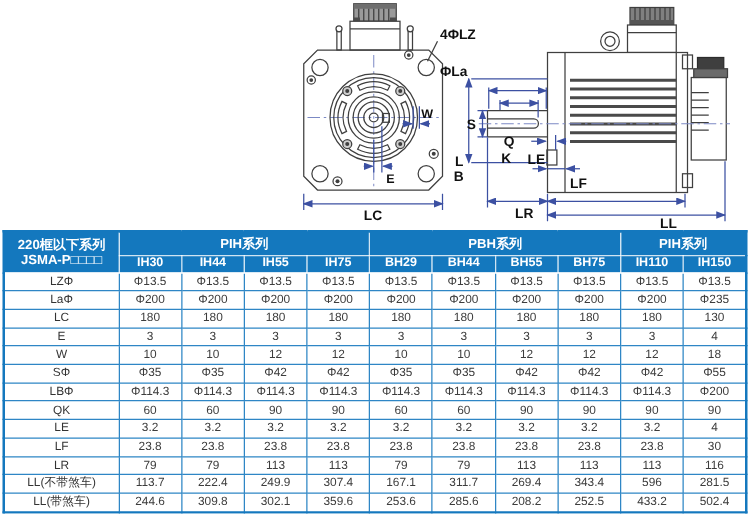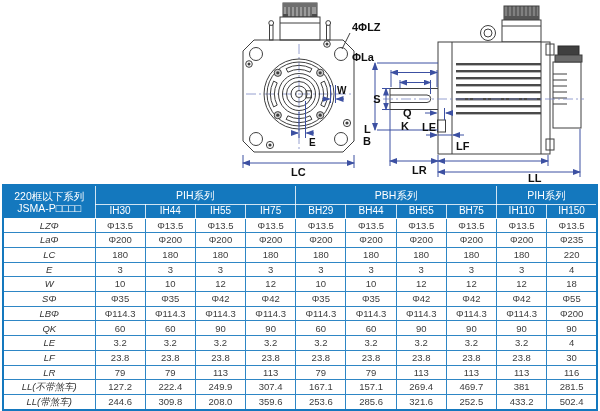--- a/index.html
+++ b/index.html
@@ -10,27 +10,27 @@
   .dls{font:bold 10px "Liberation Sans","DejaVu Sans",sans-serif;fill:#101010;}
   .ol{stroke:#3f3f3f;stroke-width:1;fill:none;}
   .dim{stroke:var(--dim,#3c50a2);stroke-width:1;fill:none;}
   .cl{stroke:#7b89c4;stroke-width:0.8;fill:none;stroke-dasharray:10 3 2 3;}
 
   .tablewrap{position:absolute;left:2px;top:184px;width:596px;height:227px;}
   table.spec{width:100%;height:100%;border-collapse:collapse;table-layout:fixed;
              border:2px solid var(--accent,#1478be);}
   table.spec thead th{background:var(--accent,#1478be);color:#fff;
              border:1px solid rgba(255,255,255,.8);
-             font-size:10px;font-weight:normal;padding:0;line-height:1.15;}
+             font-size:10px;font-weight:bold;padding:0;line-height:1.15;}
   table.spec thead tr.r1 th{font-size:10.5px;}
   table.spec thead th.corner{font-size:10px;}
   table.spec tbody th, table.spec tbody td{
              border:1px solid #2e86c5;background:#fff;color:#3d3d3d;
              font-size:9.5px;font-weight:normal;text-align:center;padding:0;line-height:1;}
-  table.spec tbody th{font-size:9.5px;color:#333;font-style:italic;}
+  table.spec tbody th{font-size:9.5px;color:#333;}
 </style>
 </head>
 <body>
 
 <div class="stage">
 
   <svg class="drawing" width="600" height="184" viewBox="0 0 600 184">
     <defs>
       <marker id="ar" viewBox="0 0 8 6" refX="7" refY="3" markerWidth="8" markerHeight="6" orient="auto-start-reverse">
         <path d="M0,0 L8,3 L0,6 z" fill="#3c50a2"></path>
@@ -295,21 +295,21 @@
             <th scope="row">LC</th>
             <td>180</td>
             <td>180</td>
             <td>180</td>
             <td>180</td>
             <td>180</td>
             <td>180</td>
             <td>180</td>
             <td>180</td>
             <td>180</td>
-            <td>220</td>
+            <td>130</td>
           </tr>
           <tr>
             <th scope="row">E</th>
             <td>3</td>
             <td>3</td>
             <td>3</td>
             <td>3</td>
             <td>3</td>
             <td>3</td>
             <td>3</td>
@@ -403,40 +403,40 @@
             <td>113</td>
             <td>79</td>
             <td>79</td>
             <td>113</td>
             <td>113</td>
             <td>113</td>
             <td>116</td>
           </tr>
           <tr>
             <th scope="row">LL(不带煞车)</th>
-            <td>127.2</td>
+            <td>113.7</td>
             <td>222.4</td>
             <td>249.9</td>
             <td>307.4</td>
             <td>167.1</td>
-            <td>157.1</td>
+            <td>311.7</td>
             <td>269.4</td>
-            <td>469.7</td>
-            <td>381</td>
+            <td>343.4</td>
+            <td>596</td>
             <td>281.5</td>
           </tr>
           <tr>
             <th scope="row">LL(带煞车)</th>
             <td>244.6</td>
             <td>309.8</td>
-            <td>208.0</td>
+            <td>302.1</td>
             <td>359.6</td>
             <td>253.6</td>
             <td>285.6</td>
-            <td>321.6</td>
+            <td>208.2</td>
             <td>252.5</td>
             <td>433.2</td>
             <td>502.4</td>
           </tr>
         </tbody>
       </table>
   </div>
 </div>
 
 </body></html>

